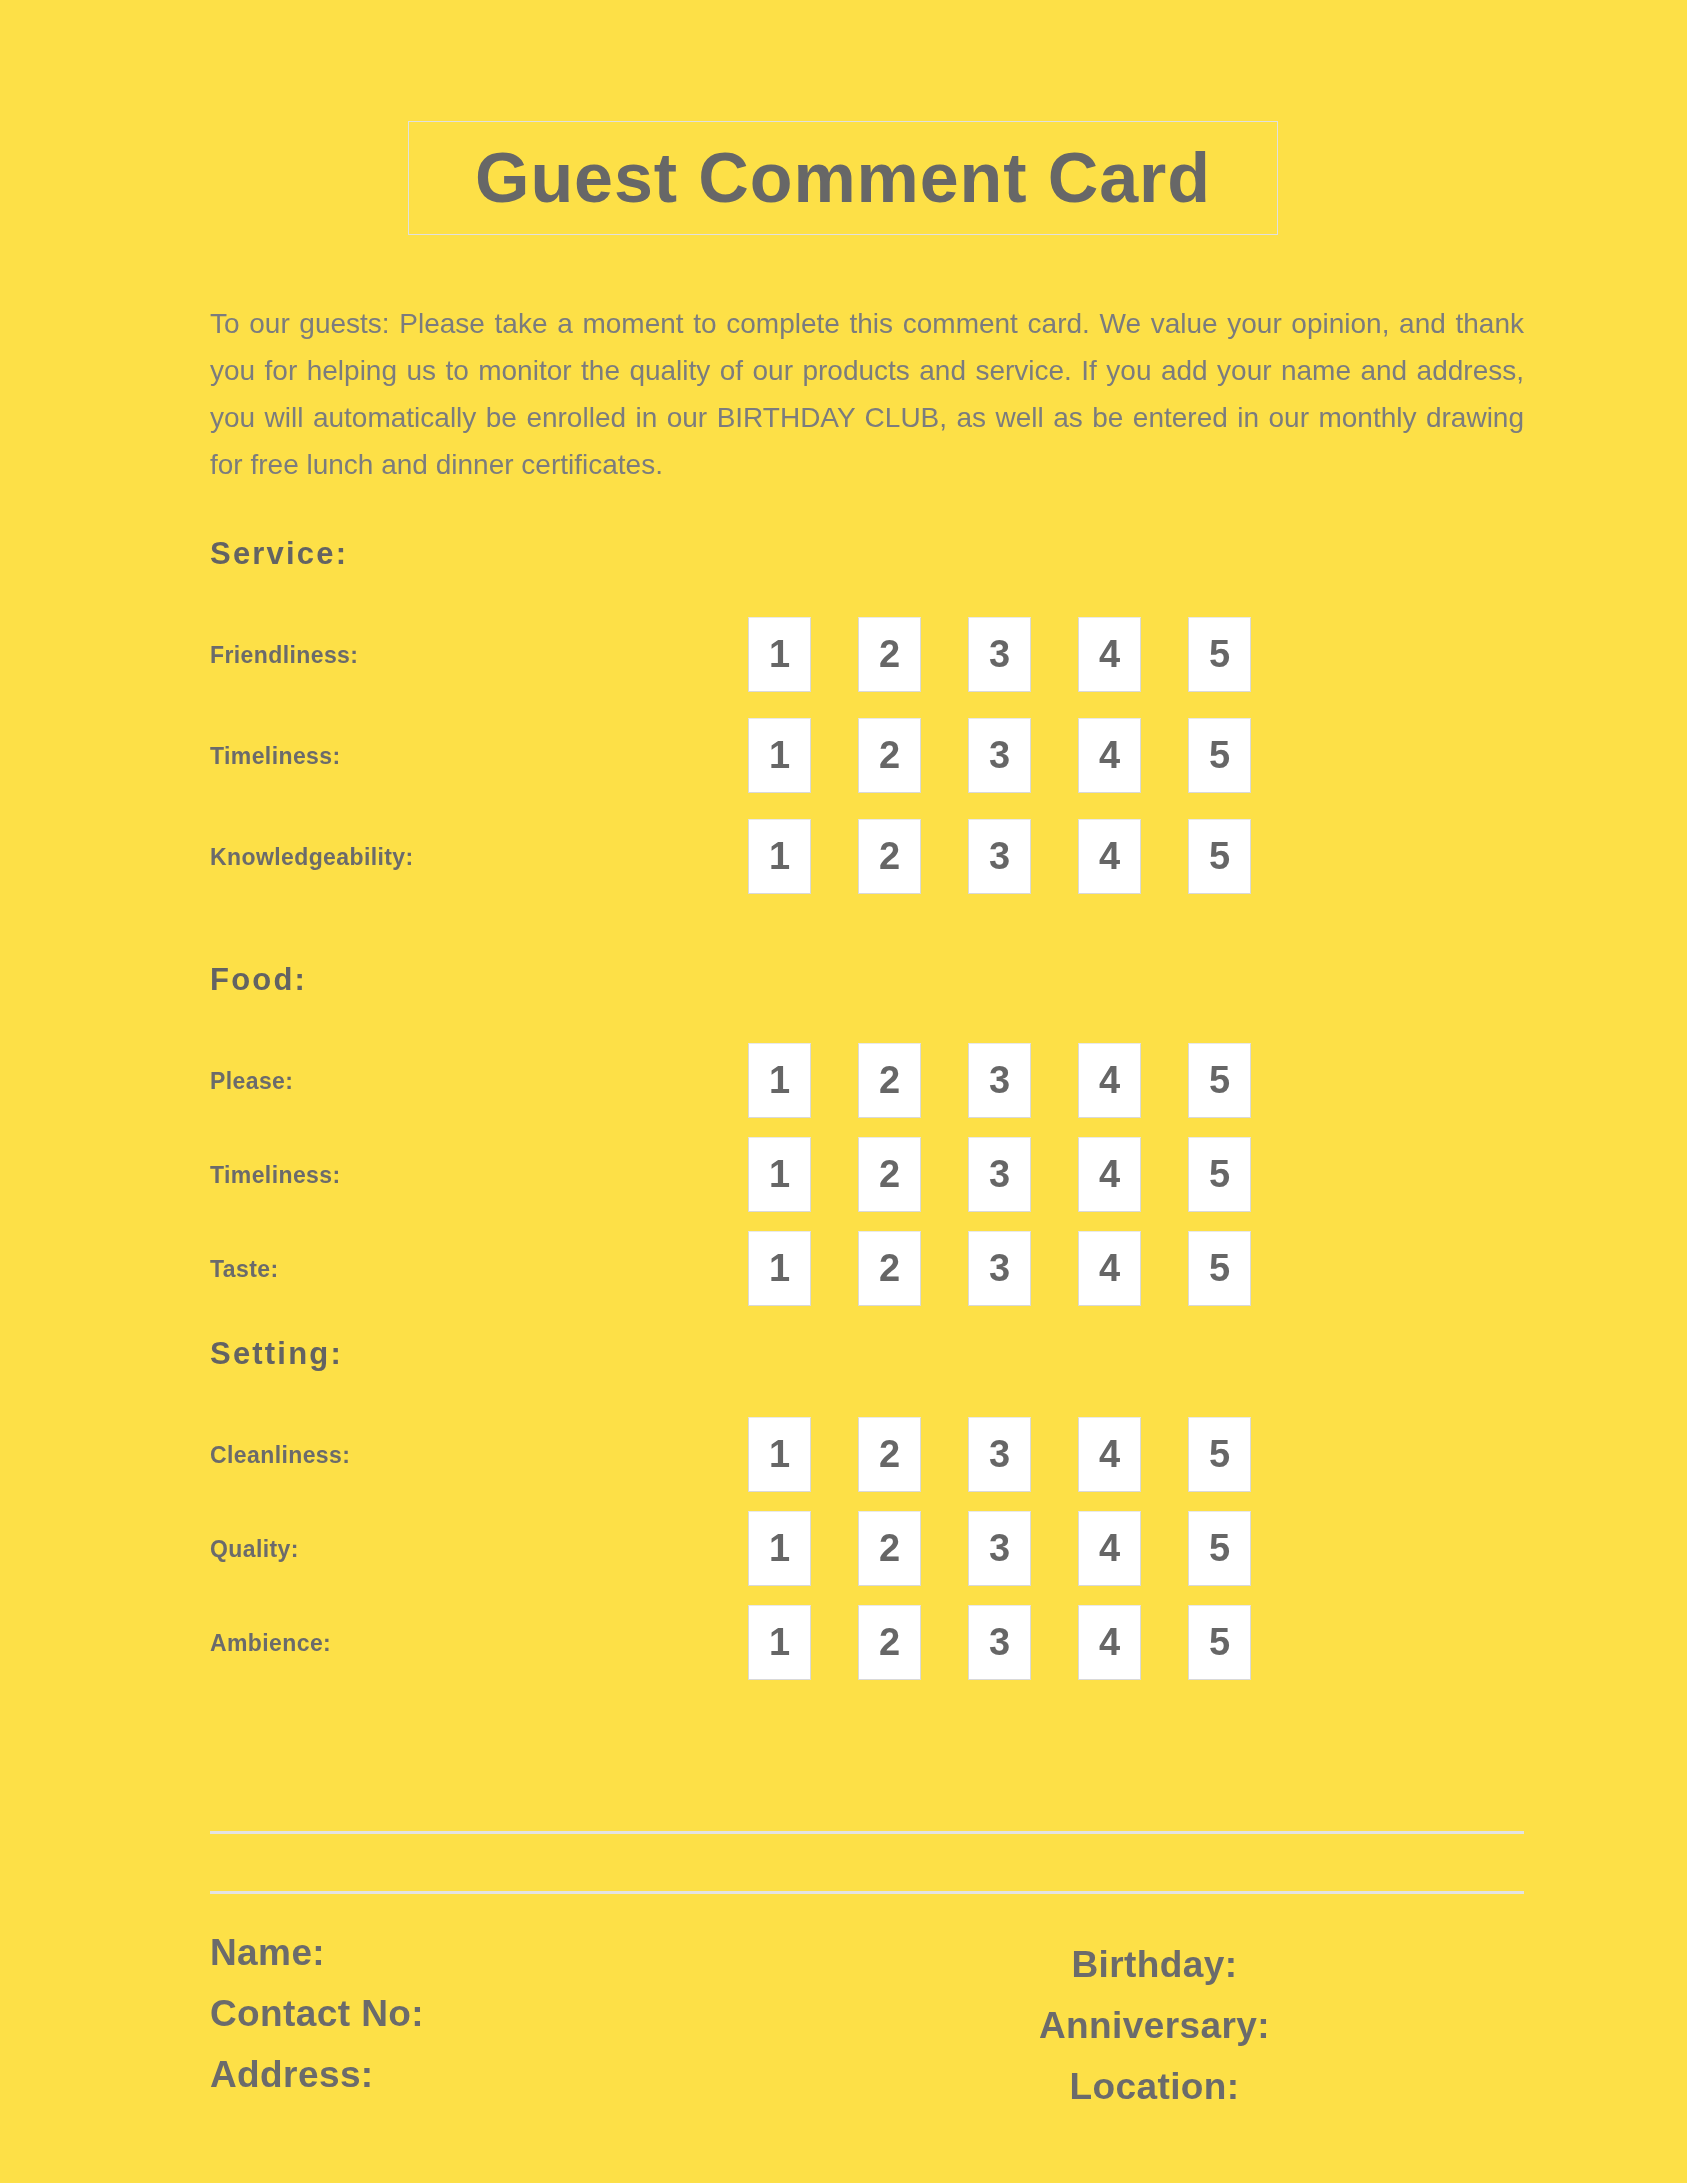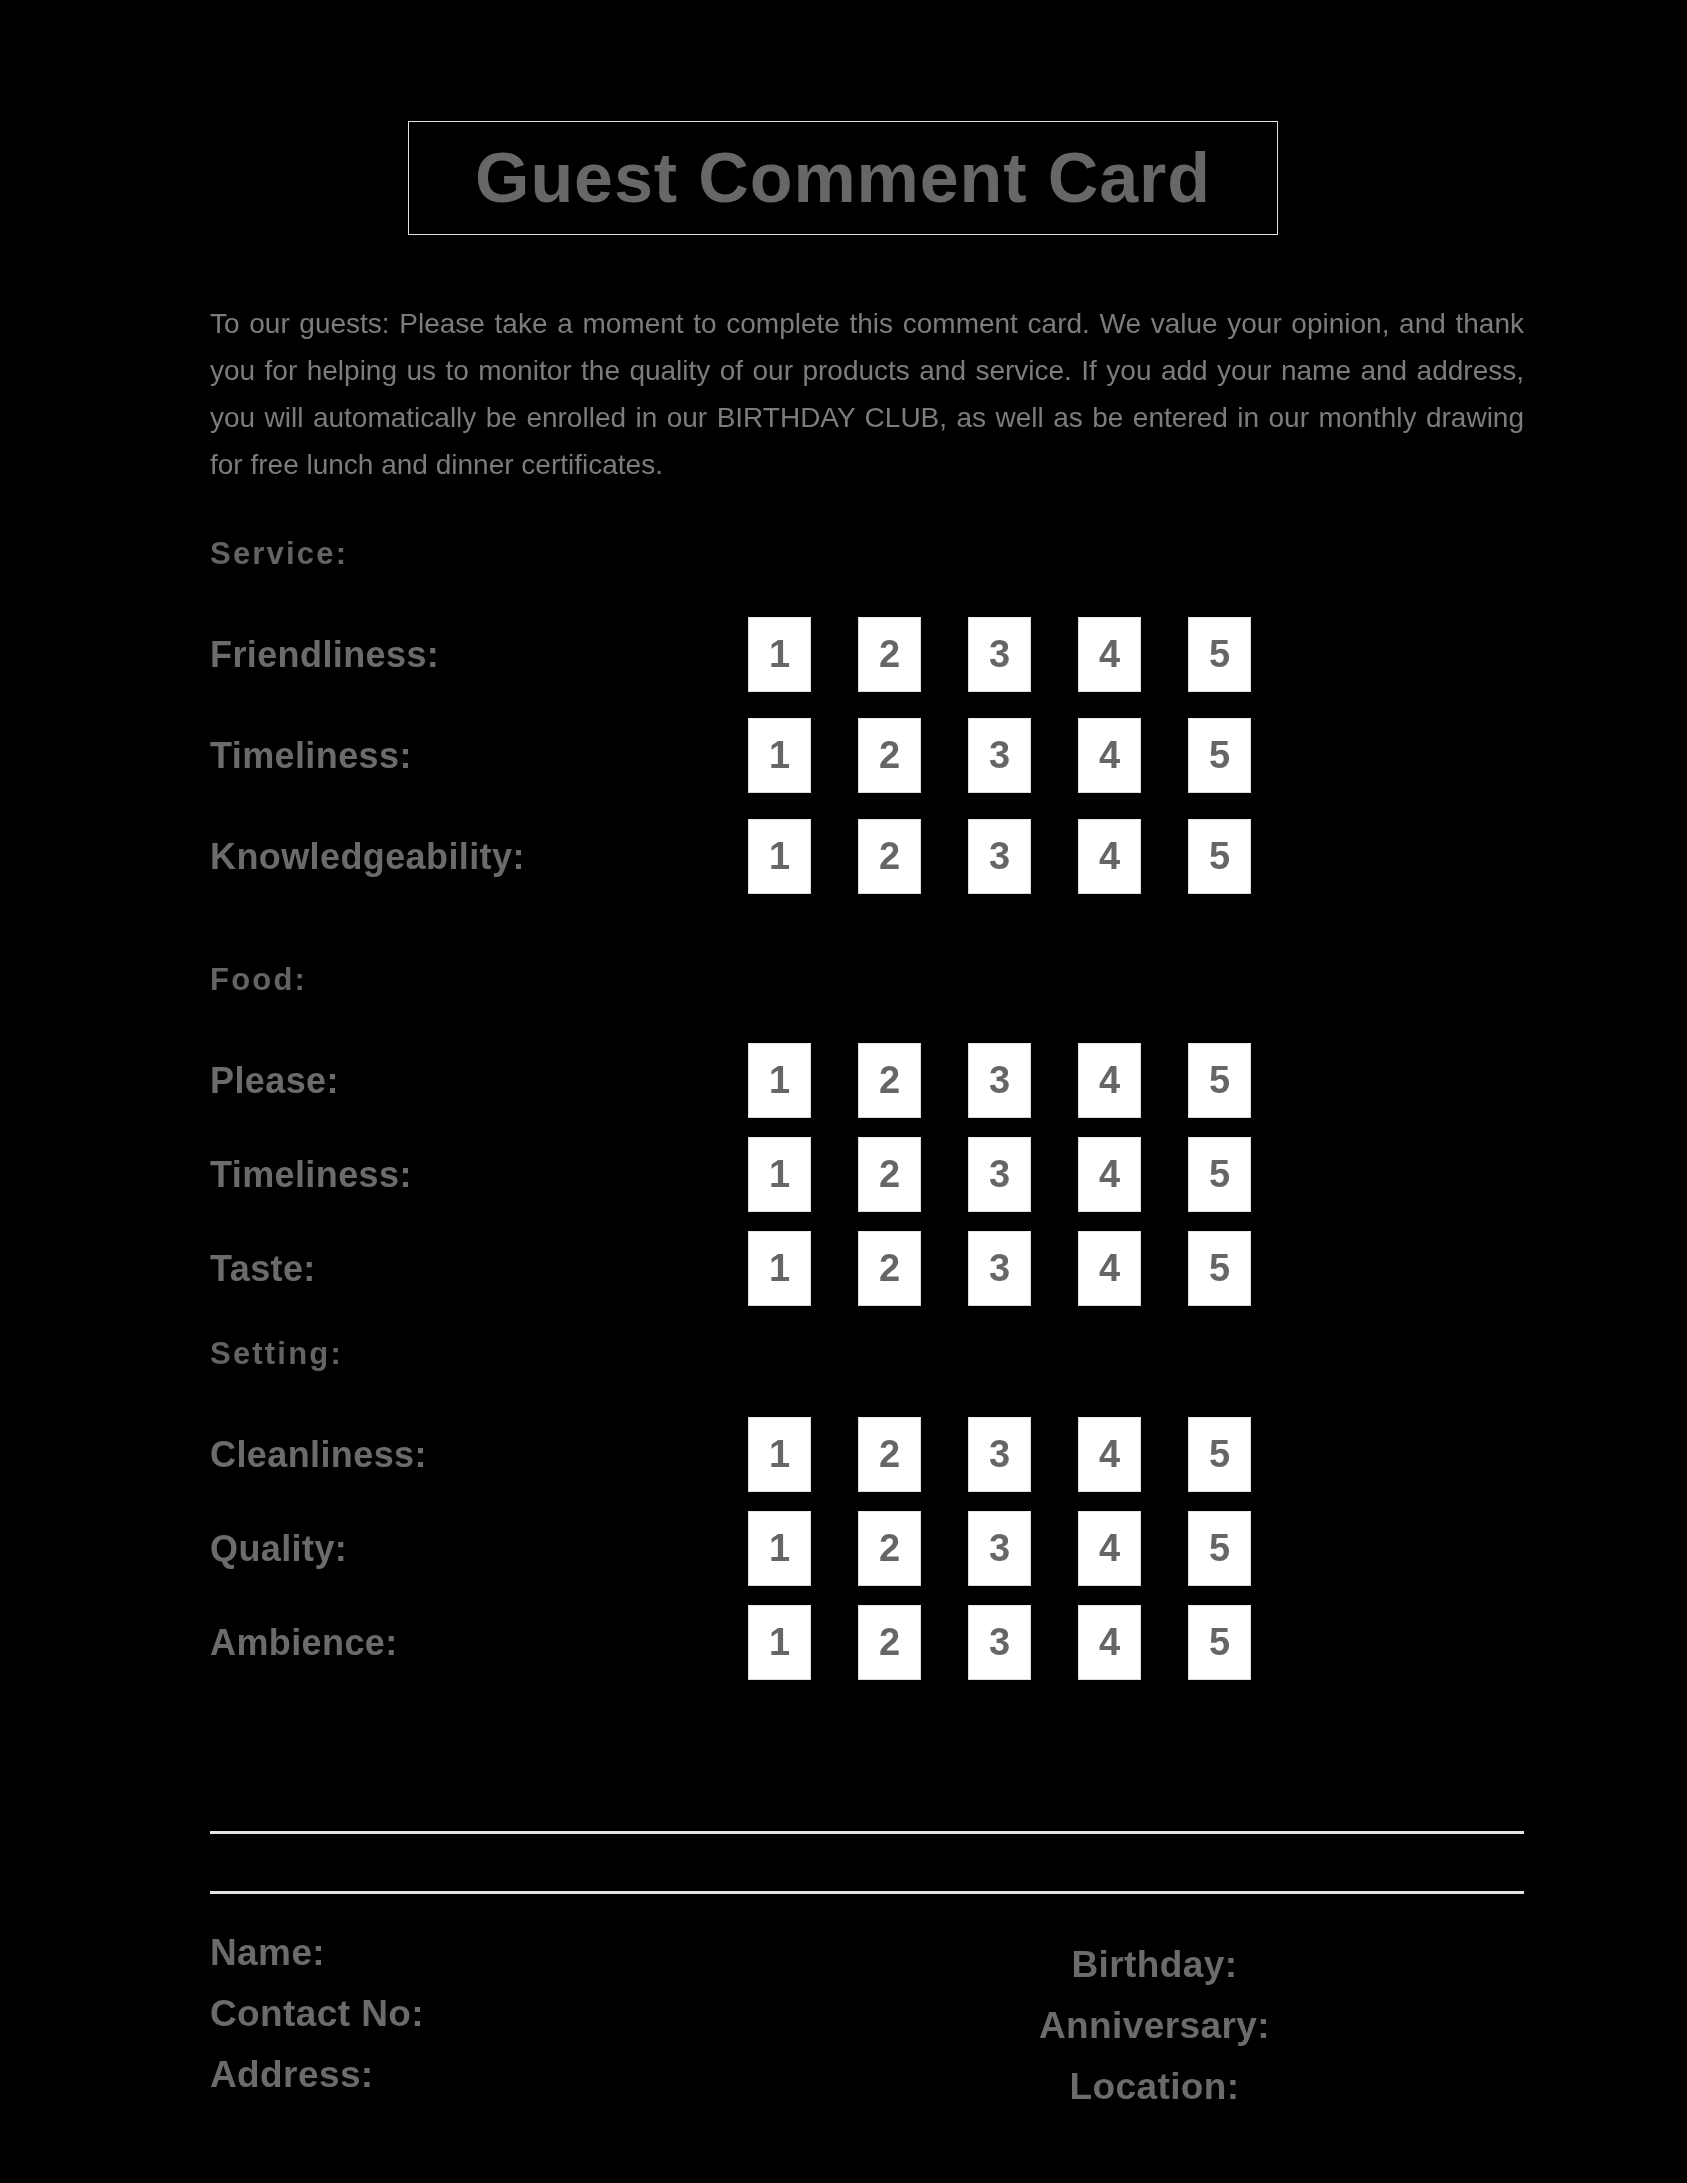--- a/index.html
+++ b/index.html
@@ -1,20 +1,20 @@
 <!DOCTYPE html>
 <html style="font-size:14px"><head>
 <meta charset="utf-8">
 <style>
   html, body { margin: 0; padding: 0; background: #ffffff; }
   .page {
     position: relative;
     width: 1687px;
     height: 2184px;
-    background: #000000;
+    background: #fde047;
     font-family: "Liberation Sans", sans-serif;
     overflow: hidden;
   }
 
   
   .title-box {
     position: absolute;
     left: 408px; top: 121px;
     width: 870px; height: 114px;
     border: 1.7px solid #e0e0e0;
@@ -59,21 +59,21 @@
     display: flex;
     flex-direction: column;
     gap: var(--rowgap, 19px);
     margin-top: 35px;
   }
   .rating-row { position: relative; height: 75px; }
   .row-label {
     position: absolute;
     left: 0; top: 50%;
     transform: translateY(-50%);
-    font-size: 36px;
+    font-size: 23px;
     font-weight: bold;
     color: #6b6b6b;
     letter-spacing: 0.4px;
   }
   .rating-boxes {
     position: absolute;
     left: 538px; top: 0;
     display: flex;
     gap: 47px;
   }

